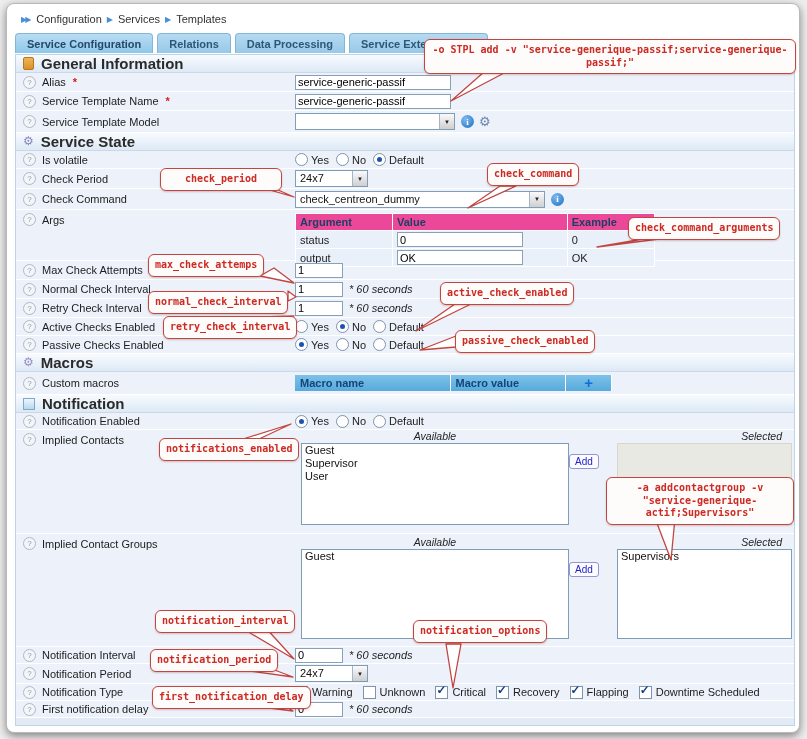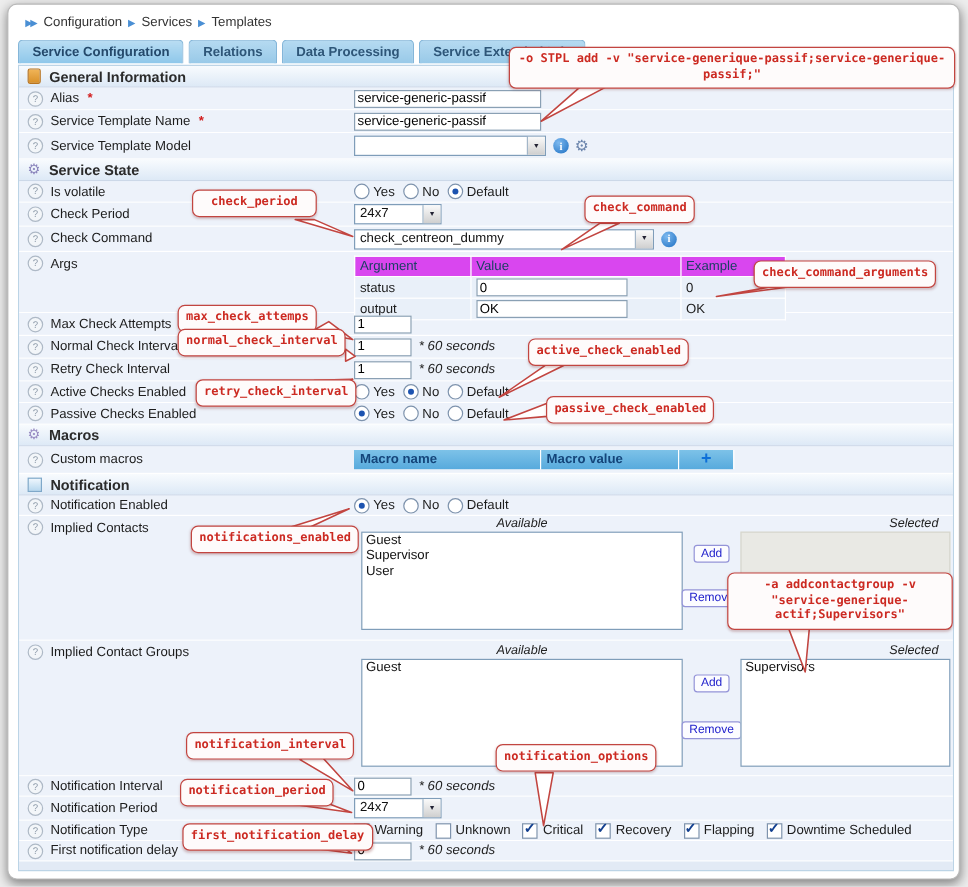--- a/index.html
+++ b/index.html
@@ -18,21 +18,21 @@
        border-radius:4px 4px 0 0;padding:4px 11px 3px;font-size:11px;font-weight:bold;color:#2e5678;cursor:default;}
   .tab.active{background:linear-gradient(#b9ddf3,#8ec7ea);color:#24496b;}
   
   .panel{position:absolute;left:8px;top:50px;width:778px;border:1px solid #bcd4e6;background:#edf2fa;}
   .row{display:flex;border-bottom:1px solid #fff;background:#edf2fa;align-items:center;}
   .row.topalign{align-items:flex-start;}
   .mainhdr{height:19px;background:linear-gradient(#b7def5,#86c5ea);display:flex;align-items:center;border-bottom:1px solid #d8ecf8;}
   .mainhdr .hleft{width:279px;display:flex;align-items:center;gap:7px;padding-left:7px;border-right:1px solid #cfe6f6;height:100%;}
   .mainhdr .htitle{font-size:12px;font-weight:bold;color:#123a5e;white-space:nowrap;}
   .sec{height:17px;background:linear-gradient(#f8fbfe,#dde9f6);border-bottom:1px solid #ccd8e8;display:flex;align-items:center;gap:7px;padding-left:7px;}
-  .sec .stitle{font-size:12px;font-weight:bold;color:#2b2b2b;}
+  .sec .stitle{font-size:15px;font-weight:bold;color:#2b2b2b;}
   .cell-l{width:279px;min-width:279px;display:flex;align-items:center;gap:6px;padding-left:7px;box-sizing:border-box;}
   .row.topalign .cell-l{padding-top:3px;}
   .cell-r{flex:1;display:flex;align-items:center;padding-left:0;}
   .flabel{font-size:11px;color:#1c1c1c;}
   .req{color:#d21c1c;font-size:11px;font-weight:bold;margin-left:1px;}
   .q{width:11px;height:11px;min-width:11px;border:1px solid #aeb9c6;border-radius:50%;background:#f3f6f9;color:#8d9aa9;
      font-size:8px;display:inline-flex;align-items:center;justify-content:center;cursor:pointer;}
   .txt{height:13px;border:1px solid #8aa0b4;background:#fff;font-size:11px;font-family:"Liberation Sans",sans-serif;padding:0 2px;}
   .w150{width:150px;} .w42{width:42px;} .w120{width:120px;}
   .suffix{font-size:11px;color:#1c1c1c;margin-left:6px;font-style:italic;}
@@ -46,36 +46,36 @@
   .circ{width:11px;height:11px;border-radius:50%;border:1px solid #7e93ad;background:#fff;position:relative;}
   .rd.on .circ::after{content:"";position:absolute;left:3px;top:3px;width:5px;height:5px;border-radius:50%;background:#1c53b0;}
   .rd .rlabel{font-size:11px;color:#1c1c1c;}
   .cb{display:inline-flex;align-items:center;gap:4px;margin-right:10px;cursor:pointer;}
   .bx{width:11px;height:11px;border:1px solid #7e93ad;background:#fff;position:relative;}
   .tick{position:absolute;left:0;top:-4px;font-size:12px;font-weight:bold;color:#123f8f;display:none;}
   .cb.on .tick{display:block;}
   .cb .clabel{font-size:11px;color:#1c1c1c;}
   
   .argtbl{margin:3px 0;width:360px;border-collapse:collapse;}
-  .argtbl .th{background:#d946ef;font-size:11px;font-weight:normal;color:#1c3f63;padding:2px 4px;border:1px solid #fff;}
+  .argtbl .th{background:#ec4899;font-size:11px;font-weight:bold;color:#1c3f63;padding:2px 4px;border:1px solid #fff;}
   .argtbl td{background:#e9f0f9;font-size:11px;color:#1c1c1c;padding:1px 4px;border:1px solid #fff;}
   
   .mactbl{display:flex;height:16px;margin:3px 0;width:317px;}
   .mactbl .mh{background:linear-gradient(#7dc2e8,#57aadd);font-size:11px;font-weight:bold;color:#14457a;
               display:flex;align-items:center;padding-left:5px;border-right:1px solid #fff;}
   .plus{color:#0d6fd8;font-size:15px;font-weight:bold;line-height:10px;cursor:pointer;}
   
   .listrow{display:flex;align-items:flex-start;padding-left:6px;flex:1;}
   .lcol{display:flex;flex-direction:column;}
   .list-hdr{font-size:10.5px;font-style:italic;color:#222;height:13px;}
   .center{text-align:center;} .rightal{text-align:right;padding-right:10px;}
   .listbox{border:1px solid #7f9db9;background:#fff;overflow:hidden;}
   .listbox.disabled{background:#e9e9e4;border:1px solid #d6d6cd;}
   .litem{font-size:11px;color:#111;padding:0 3px;line-height:13px;cursor:default;}
-  .btn-col{display:flex;flex-direction:column;align-items:center;}
+  .btn-col{display:flex;align-items:center;}
   .sbtn{font-size:10px;color:#2222cc;background:#fcfcff;border:1px solid #9494d8;border-radius:3px;padding:1px 5px;cursor:pointer;}
   
   .ibal{width:13px;height:13px;border-radius:50%;background:radial-gradient(circle at 35% 30%,#7db9ef,#1d6fc2);
         color:#fff;font-size:9px;font-weight:bold;display:inline-flex;align-items:center;justify-content:center;
         font-family:"Liberation Serif",serif;margin-left:6px;cursor:pointer;}
   .gear-glyph{font-size:13px;color:#6d86ad;line-height:11px;cursor:pointer;}
   .secgear{font-size:12px;color:#8c86bd;line-height:11px;}
   .dbicon{width:9px;height:11px;background:linear-gradient(90deg,#8b8bd0,#4d4da2);border-radius:4px/3px;border:1px solid #3d3d88;}
   .clipicon{width:9px;height:11px;background:linear-gradient(#f0b457,#d9912a);border:1px solid #b8741f;border-radius:2px;}
   .noteicon{width:10px;height:10px;background:linear-gradient(#eef6fd,#b7d7ee);border:1px solid #7fa8c9;}
@@ -501,25 +501,25 @@
       <polygon points="243,439 259,439 291,424"></polygon>
       <polygon points="655,518 675,518 671,560"></polygon>
       <polygon points="250,633 264,626 294,659"></polygon>
       <polygon points="446,644 461,644 453,688"></polygon>
       <polygon points="242,670 256,663 293,677"></polygon>
       <polygon points="262,707 276,700 293,711"></polygon>
     </g>
   </svg>
 
   <div class="co" style="left:424px;top:39px;width:372px">-o STPL add -v "service-generique-passif;service-generique-passif;"</div>
-  <div class="co" style="left:160px;top:158px;width:104px">check_period</div>
+  <div class="co" style="left:160px;top:168px;width:122px">check_period</div>
   <div class="co" style="left:487px;top:163px">check_command</div>
   <div class="co" style="left:628px;top:217px;white-space:nowrap">check_command_arguments</div>
   <div class="co" style="left:148px;top:254px">max_check_attemps</div>
-  <div class="co" style="left:148px;top:274px;white-space:nowrap">normal_check_interval</div>
+  <div class="co" style="left:148px;top:291px;white-space:nowrap">normal_check_interval</div>
   <div class="co" style="left:440px;top:282px;white-space:nowrap">active_check_enabled</div>
   <div class="co" style="left:163px;top:316px;white-space:nowrap">retry_check_interval</div>
   <div class="co" style="left:455px;top:330px;white-space:nowrap">passive_check_enabled</div>
   <div class="co" style="left:159px;top:438px;white-space:nowrap">notifications_enabled</div>
   <div class="co" style="left:606px;top:477px;width:188px">-a addcontactgroup -v "service-generique-actif;Supervisors"</div>
   <div class="co" style="left:155px;top:610px;white-space:nowrap">notification_interval</div>
   <div class="co" style="left:413px;top:620px;white-space:nowrap">notification_options</div>
   <div class="co" style="left:150px;top:649px;white-space:nowrap">notification_period</div>
   <div class="co" style="left:152px;top:686px;white-space:nowrap">first_notification_delay</div>
 </div>

